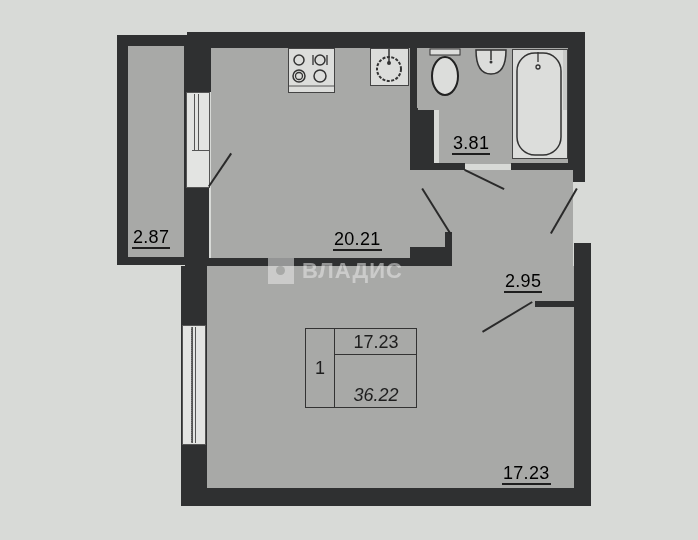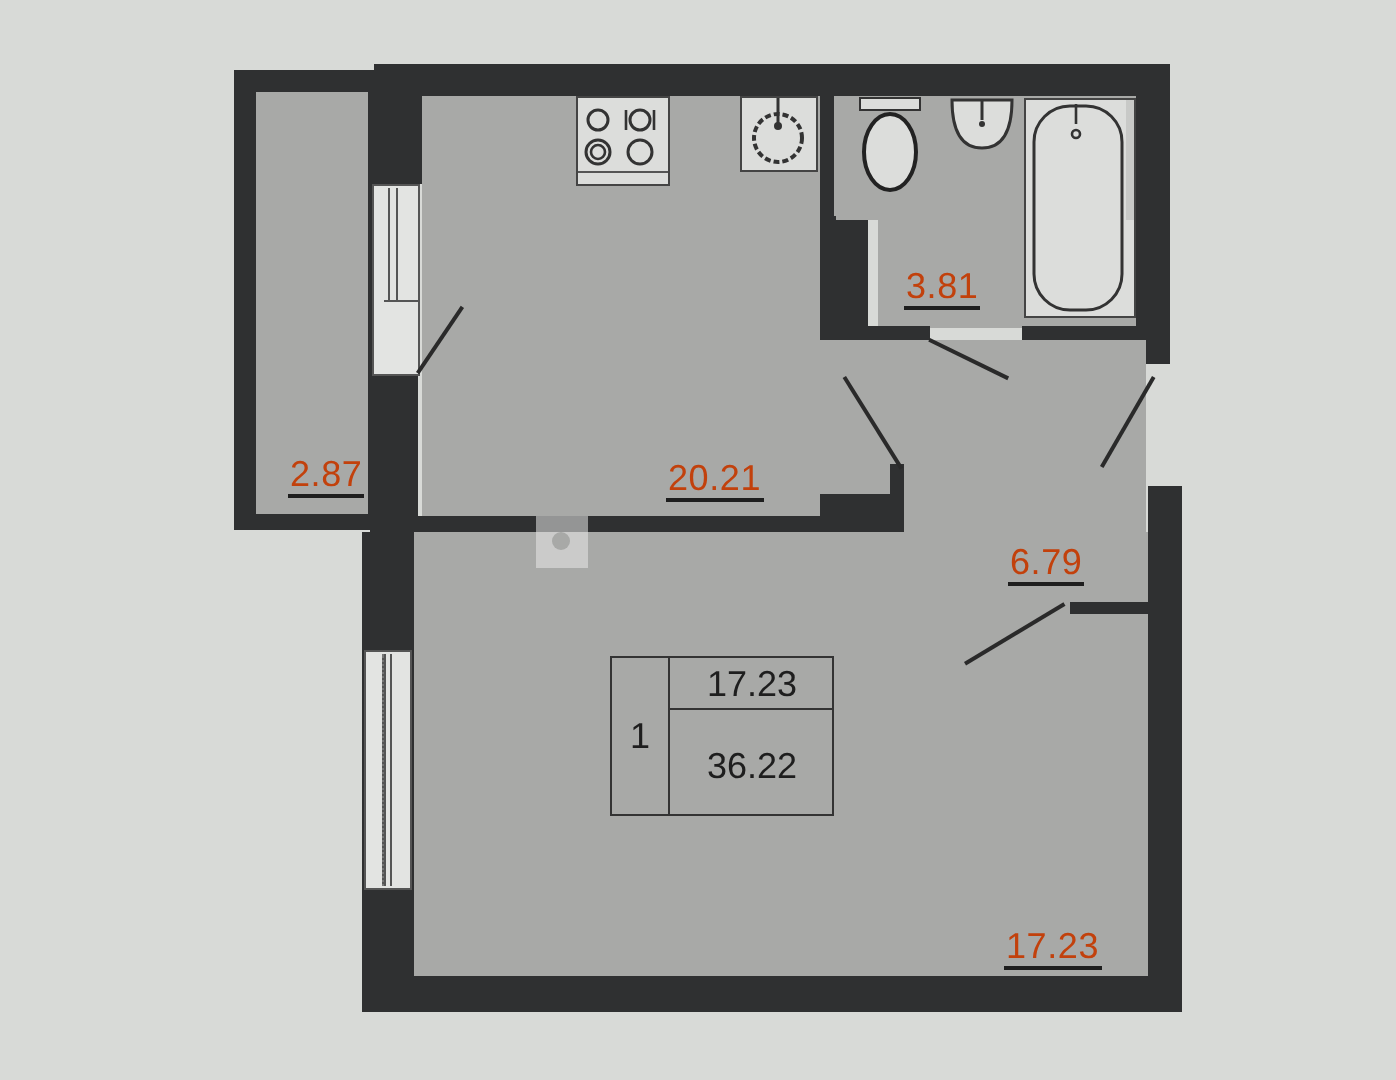--- a/index.html
+++ b/index.html
@@ -6,21 +6,21 @@
   body {
     width: 698px; height: 540px; overflow: hidden; position: relative;
     background: #d8dad7;
     font-family: "Liberation Sans", sans-serif;
   }
   .abs { position: absolute; }
   .wall { position: absolute; background: #2f3031; }
   .floor { position: absolute; background: #a8a9a7; }
   .fixture { position: absolute; background: #dcdddb; border: 1px solid #444; box-sizing: border-box; }
   .area-label {
-    position: absolute; font-size: 18px; color: #c2410c;
+    position: absolute; font-size: 18px; color: #000000;
     border-bottom: 2px solid #1e1e1e; line-height: 19px; padding: 0 1px;
     letter-spacing: 0.3px;
   }
   .door-line { position: absolute; height: 1.5px; background: #2a2a2a; transform-origin: 0 0; }
   .window { position: absolute; background: #e3e4e2; border: 1px solid #555; box-sizing: border-box; }
   .summary { position: absolute; border: 1px solid #333; box-sizing: border-box; }
   .summary .cell { position: absolute; font-size: 18px; color: #1e1e1e; text-align: center; box-sizing: border-box; }
   .watermark {
     position: absolute; left: 268px; top: 258px; height: 26px;
     display: flex; align-items: center; gap: 8px; opacity: 0.55;
@@ -125,28 +125,29 @@
   </div>
   <div class="fixture" style="left:512px;top:49px;width:56px;height:110px;">
     <svg width="54" height="108" viewBox="0 0 54 108">
       <rect x="4" y="3" width="44" height="102" rx="18" ry="18" fill="#dcdddb" stroke="#333" stroke-width="1.5"></rect>
       <line x1="25" y1="2" x2="25" y2="12" stroke="#333" stroke-width="1.3"></line>
       <circle cx="25" cy="17" r="2" fill="none" stroke="#333" stroke-width="1.3"></circle>
       <rect x="50" y="0" width="4" height="60" fill="#c8c9c7"></rect>
     </svg>
   </div>
 
-  <div class="area-label" style="left:144px;top:228px;">2.87</div>
+  <div class="area-label" style="left:132px;top:228px;">2.87</div>
   <div class="area-label" style="left:333px;top:230px;">20.21</div>
   <div class="area-label" style="left:452px;top:134px;">3.81</div>
-  <div class="area-label" style="left:504px;top:272px;">6.79</div>
+  <div class="area-label" style="left:504px;top:272px;">2.95</div>
   <div class="area-label" style="left:502px;top:464px;">17.23</div>
 
   <div class="summary" style="left:305px;top:328px;width:112px;height:80px;">
     <div class="cell" style="left:0;top:0;width:29px;height:78px;line-height:78px;border-right:1px solid #333;">1</div>
     <div class="cell" style="left:29px;top:0;width:82px;height:26px;line-height:26px;border-bottom:1px solid #333;">17.23</div>
-    <div class="cell" style="left:29px;top:42px;width:82px;height:25px;line-height:25px;">36.22</div>
+    <div class="cell" style="left:29px;top:54px;width:82px;height:25px;line-height:25px;font-style:italic;">36.22</div>
   </div>
 
   <div class="watermark">
     <div class="logo"></div>
+    <span class="text">ВЛАДИС</span>
   </div>
 </div>
 
 </body></html>

